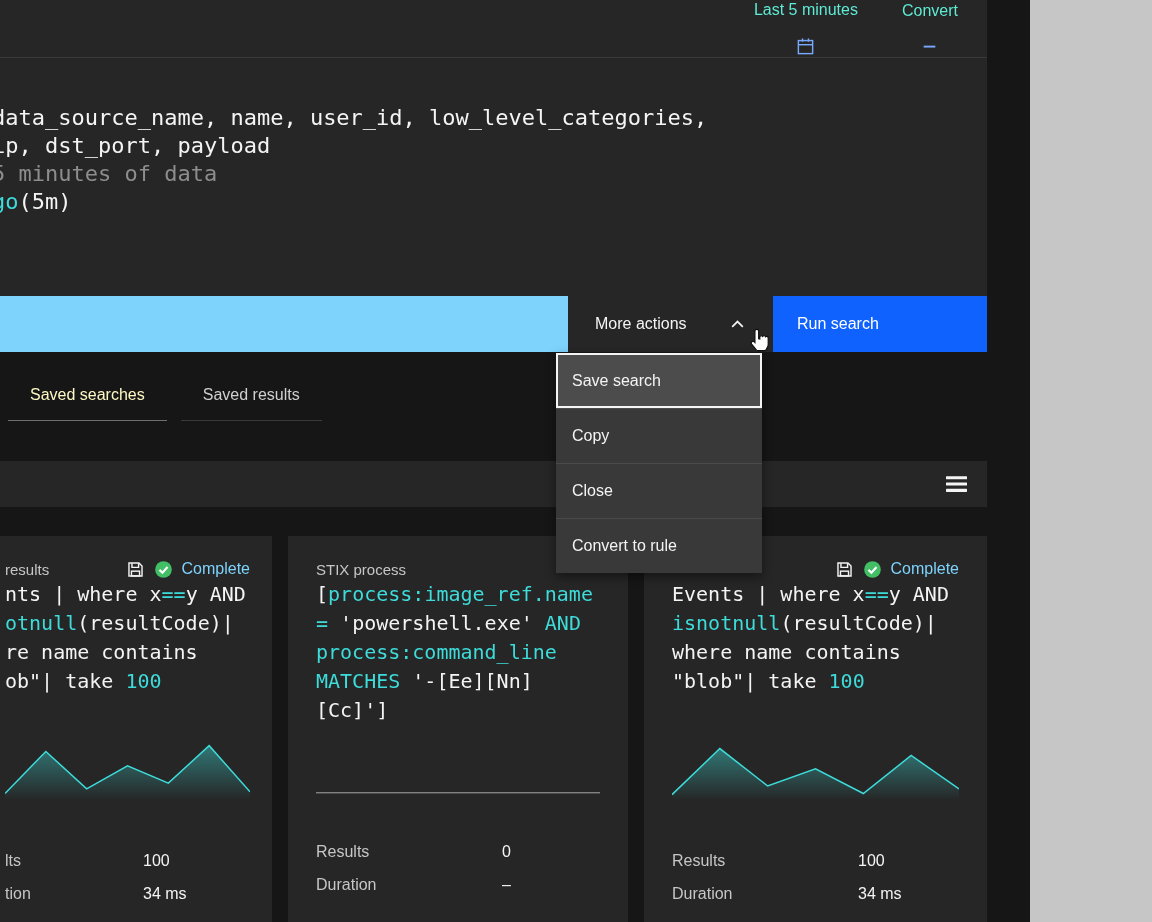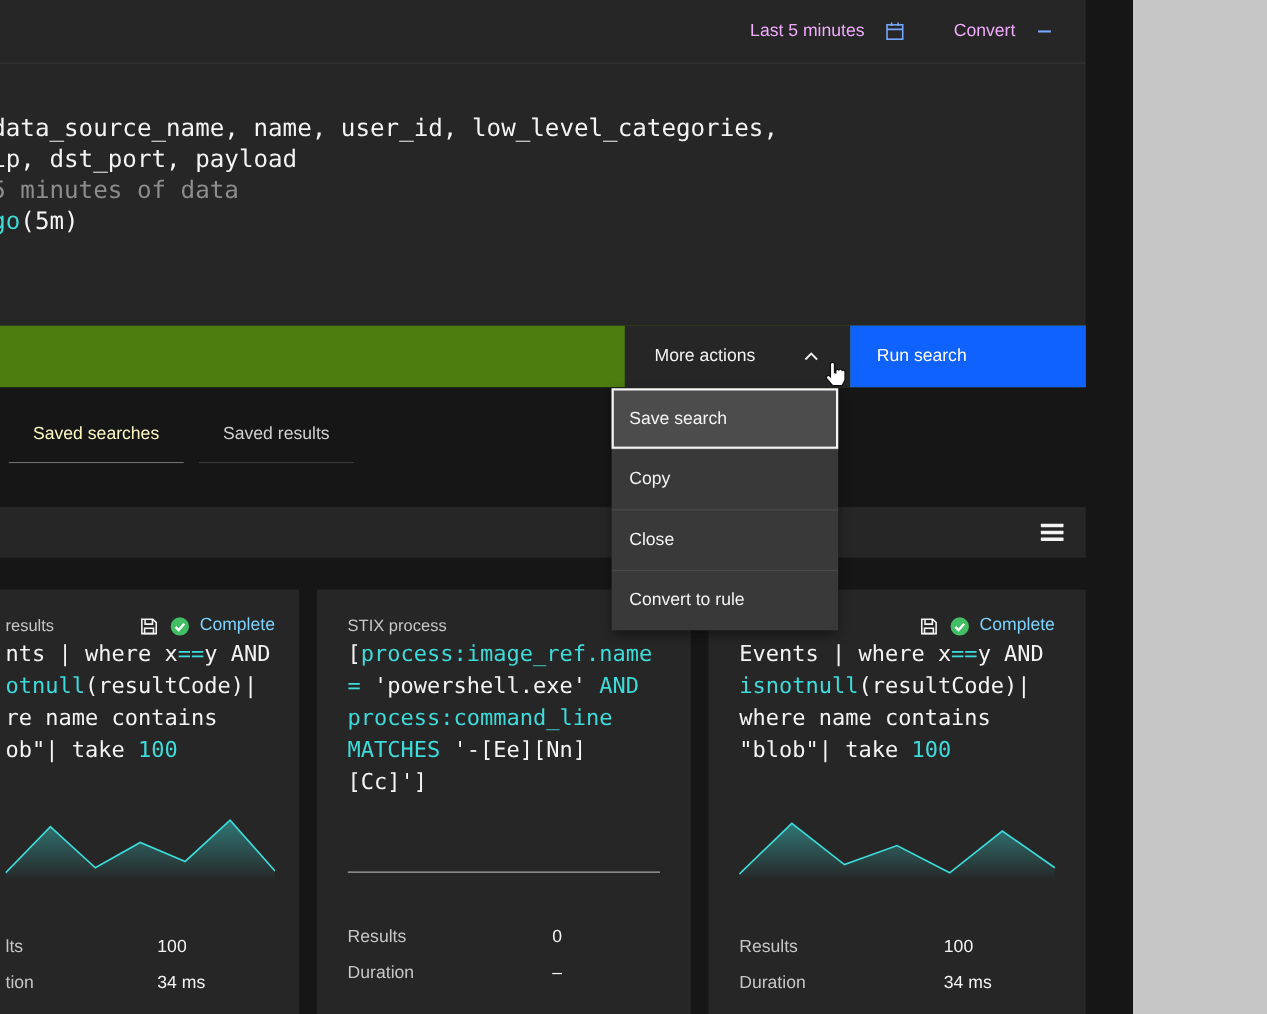--- a/index.html
+++ b/index.html
@@ -4,31 +4,31 @@
 <style>
   * { box-sizing: border-box; margin: 0; padding: 0; }
   html,body { width:1152px; height:922px; overflow:hidden; }
   body { background:#c6c6c6; font-family:"Liberation Sans", sans-serif; position:relative; }
 
   .app { position:absolute; left:0; top:0; width:1030px; height:922px; background:#161616; overflow:hidden; }
   .content { width:987px; }
 
   
   .topbar { height:58px; background:#262626; display:flex; align-items:center; justify-content:flex-end; padding-right:29px; gap:44px; border-bottom:1px solid #393939; }
-  .ghost-btn { display:flex; align-items:center; gap:18px; color:#f0abfc; font-size:16px; cursor:pointer; }
+  .ghost-btn { display:flex; align-items:center; gap:18px; color:#5eead4; font-size:16px; cursor:pointer;flex-direction:column; }
 
   
   .editor { height:238px; background:#262626; padding:46px 16px 0 0; overflow:hidden; }
   .editor .code-line { font-family:"DejaVu Sans Mono", monospace; font-size:22px; line-height:28px; white-space:pre; margin-left:-8px; }
   .tok-base { color:#f4f4f4; }
   .tok-teal { color:#3ddbd9; }
   .tok-comment { color:#8d8d8d; }
 
   
-  .action-row { height:56px; display:flex; justify-content:flex-end; background:#4d7c0f; }
+  .action-row { height:56px; display:flex; justify-content:flex-end; background:#7dd3fc; }
   .more-actions-btn { width:205px; height:56px; background:#262626; color:#f4f4f4; font-size:16px; display:flex; align-items:center; justify-content:space-between; padding:0 27px; cursor:pointer; }
   .run-search-btn { width:214px; height:56px; background:#0f62fe; color:#ffffff; font-size:16px; display:flex; align-items:center; padding-left:24px; border:none; cursor:pointer; }
 
   
   .menu { position:absolute; left:556px; top:353px; width:206px; background:#393939; z-index:20; box-shadow:0 4px 10px rgba(0,0,0,.45); }
   .menu-item { height:55px; display:flex; align-items:center; padding-left:16px; color:#f4f4f4; font-size:16px; cursor:pointer; }
   .menu-item + .menu-item { border-top:1px solid #4a4a4a; }
   .menu-item-focused { background:#4c4c4c; outline:2px solid #f4f4f4; outline-offset:-2px; }
 
   

